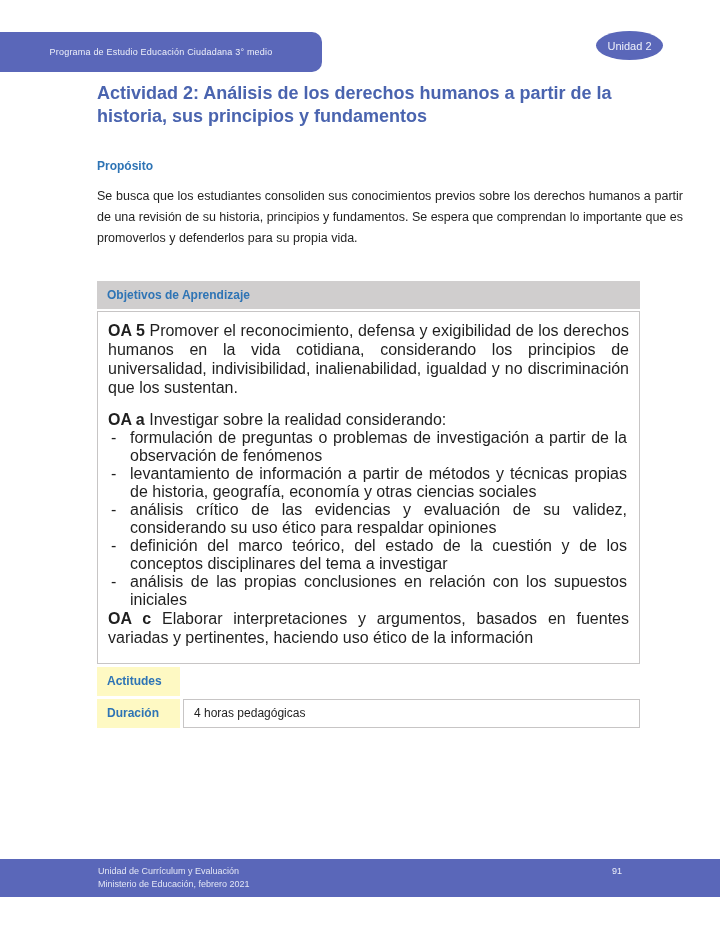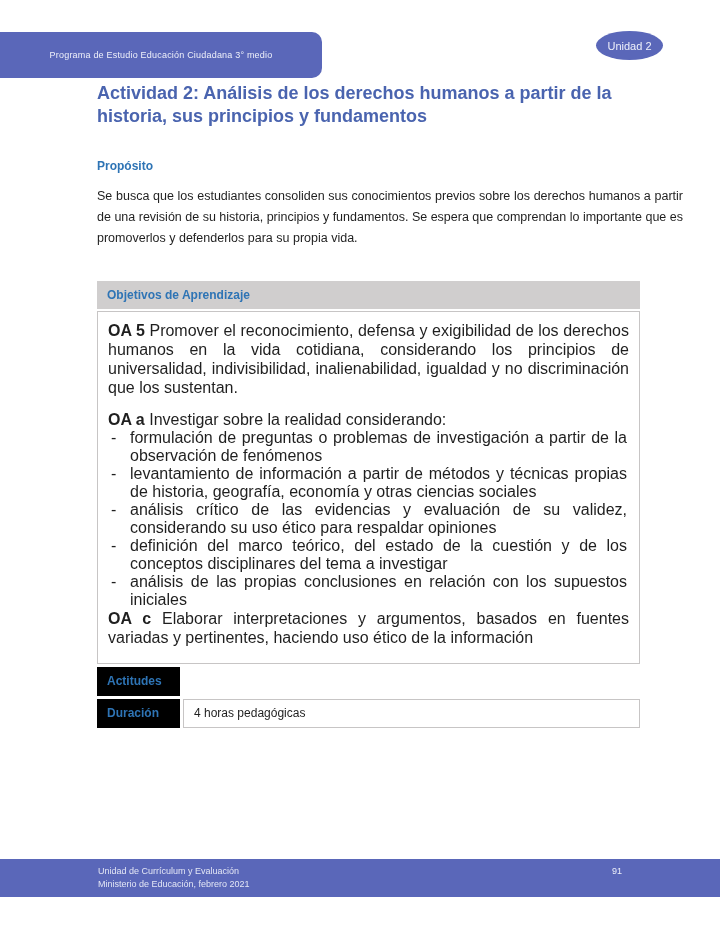--- a/index.html
+++ b/index.html
@@ -3,21 +3,21 @@
 <meta charset="utf-8">
 <style>
   * { margin: 0; padding: 0; box-sizing: border-box; }
   html, body { width: 720px; height: 932px; background: #ffffff; overflow: hidden; }
   body { font-family: "Liberation Sans", sans-serif; color: #1f1f1f; position: relative; }
 
   .page { position: relative; width: 720px; height: 932px; background: #fff; }
 
   
   .badge-left {
-    position: absolute; left: 0; top: 32px; width: 322px; height: 46px;
+    position: absolute; left: 0; top: 32px; width: 322px; height: 40px;
     background: #5a67b9; border-radius: 0 10px 10px 0;
     display: flex; align-items: center; justify-content: center;
     color: #eef0fa; font-size: 9px; letter-spacing: .2px;
   }
   .badge-unit {
     position: absolute; left: 596px; top: 31px; width: 67px; height: 29px;
     background: #5a67b9; border-radius: 50%;
     display: flex; align-items: center; justify-content: center;
     color: #eef0fa; font-size: 11px; text-align: right;
   }
@@ -51,21 +51,21 @@
   .oa-body b { font-weight: bold; }
 
   ul.oa-list { list-style: none; margin: 0; }
   ul.oa-list li { display: flex; line-height: 18px; }
   ul.oa-list .marker { width: 22px; padding-left: 3px; flex: 0 0 22px; text-align: left; }
   ul.oa-list .item-text { flex: 1; text-align: justify; padding-right: 2px; }
   .oa-b-block { margin-top: 13px; }
 
   .attr-row { display: flex; margin-top: 3px; }
   .attr-label {
-    flex: 0 0 83px; background: #000000; padding: 7px 4px 7px 10px;
+    flex: 0 0 83px; background: #fef9c3; padding: 7px 4px 7px 10px;
     font-size: 12px; line-height: 15px; font-weight: bold; color: #2e74b5;
   }
   .attr-content {
     flex: 1; margin-left: 3px; background: #fff; border: 1px solid #c7c5c5;
     padding: 5px 10px; font-size: 12px; line-height: 17px; text-align: justify;
   }
 
   
   .footer-bar {
     position: absolute; left: 0; top: 859px; width: 720px; height: 38px;

